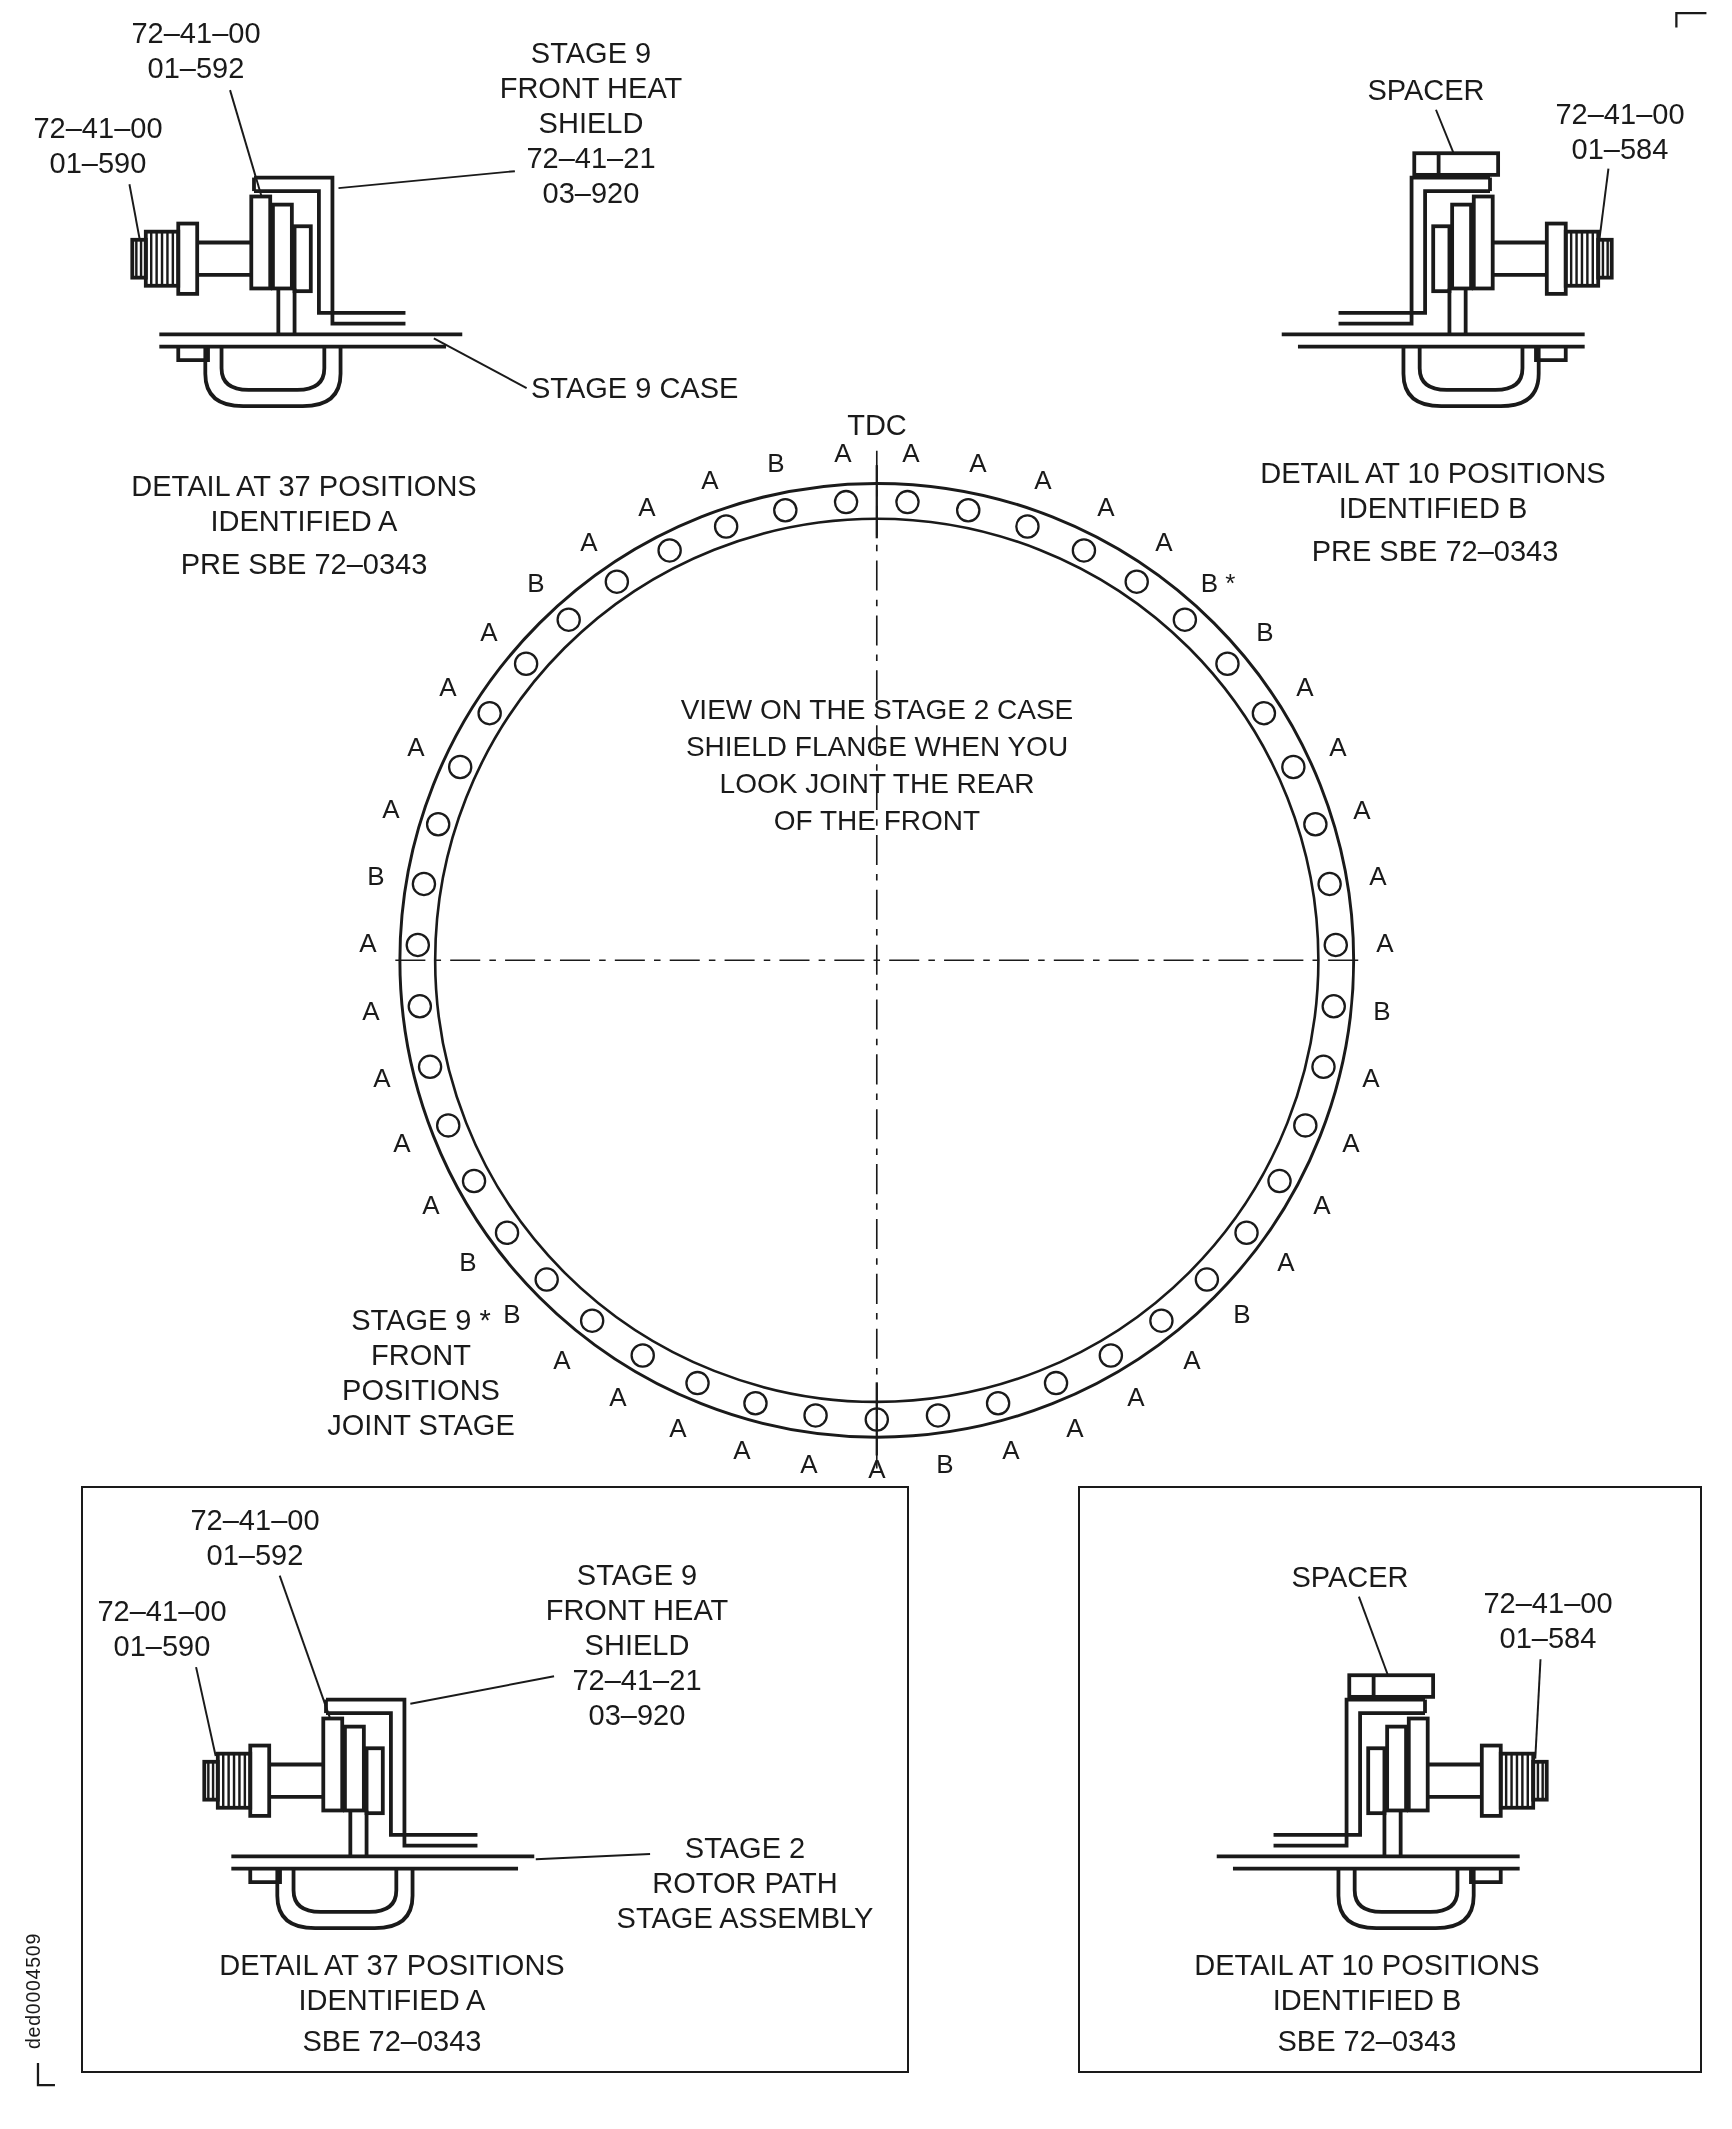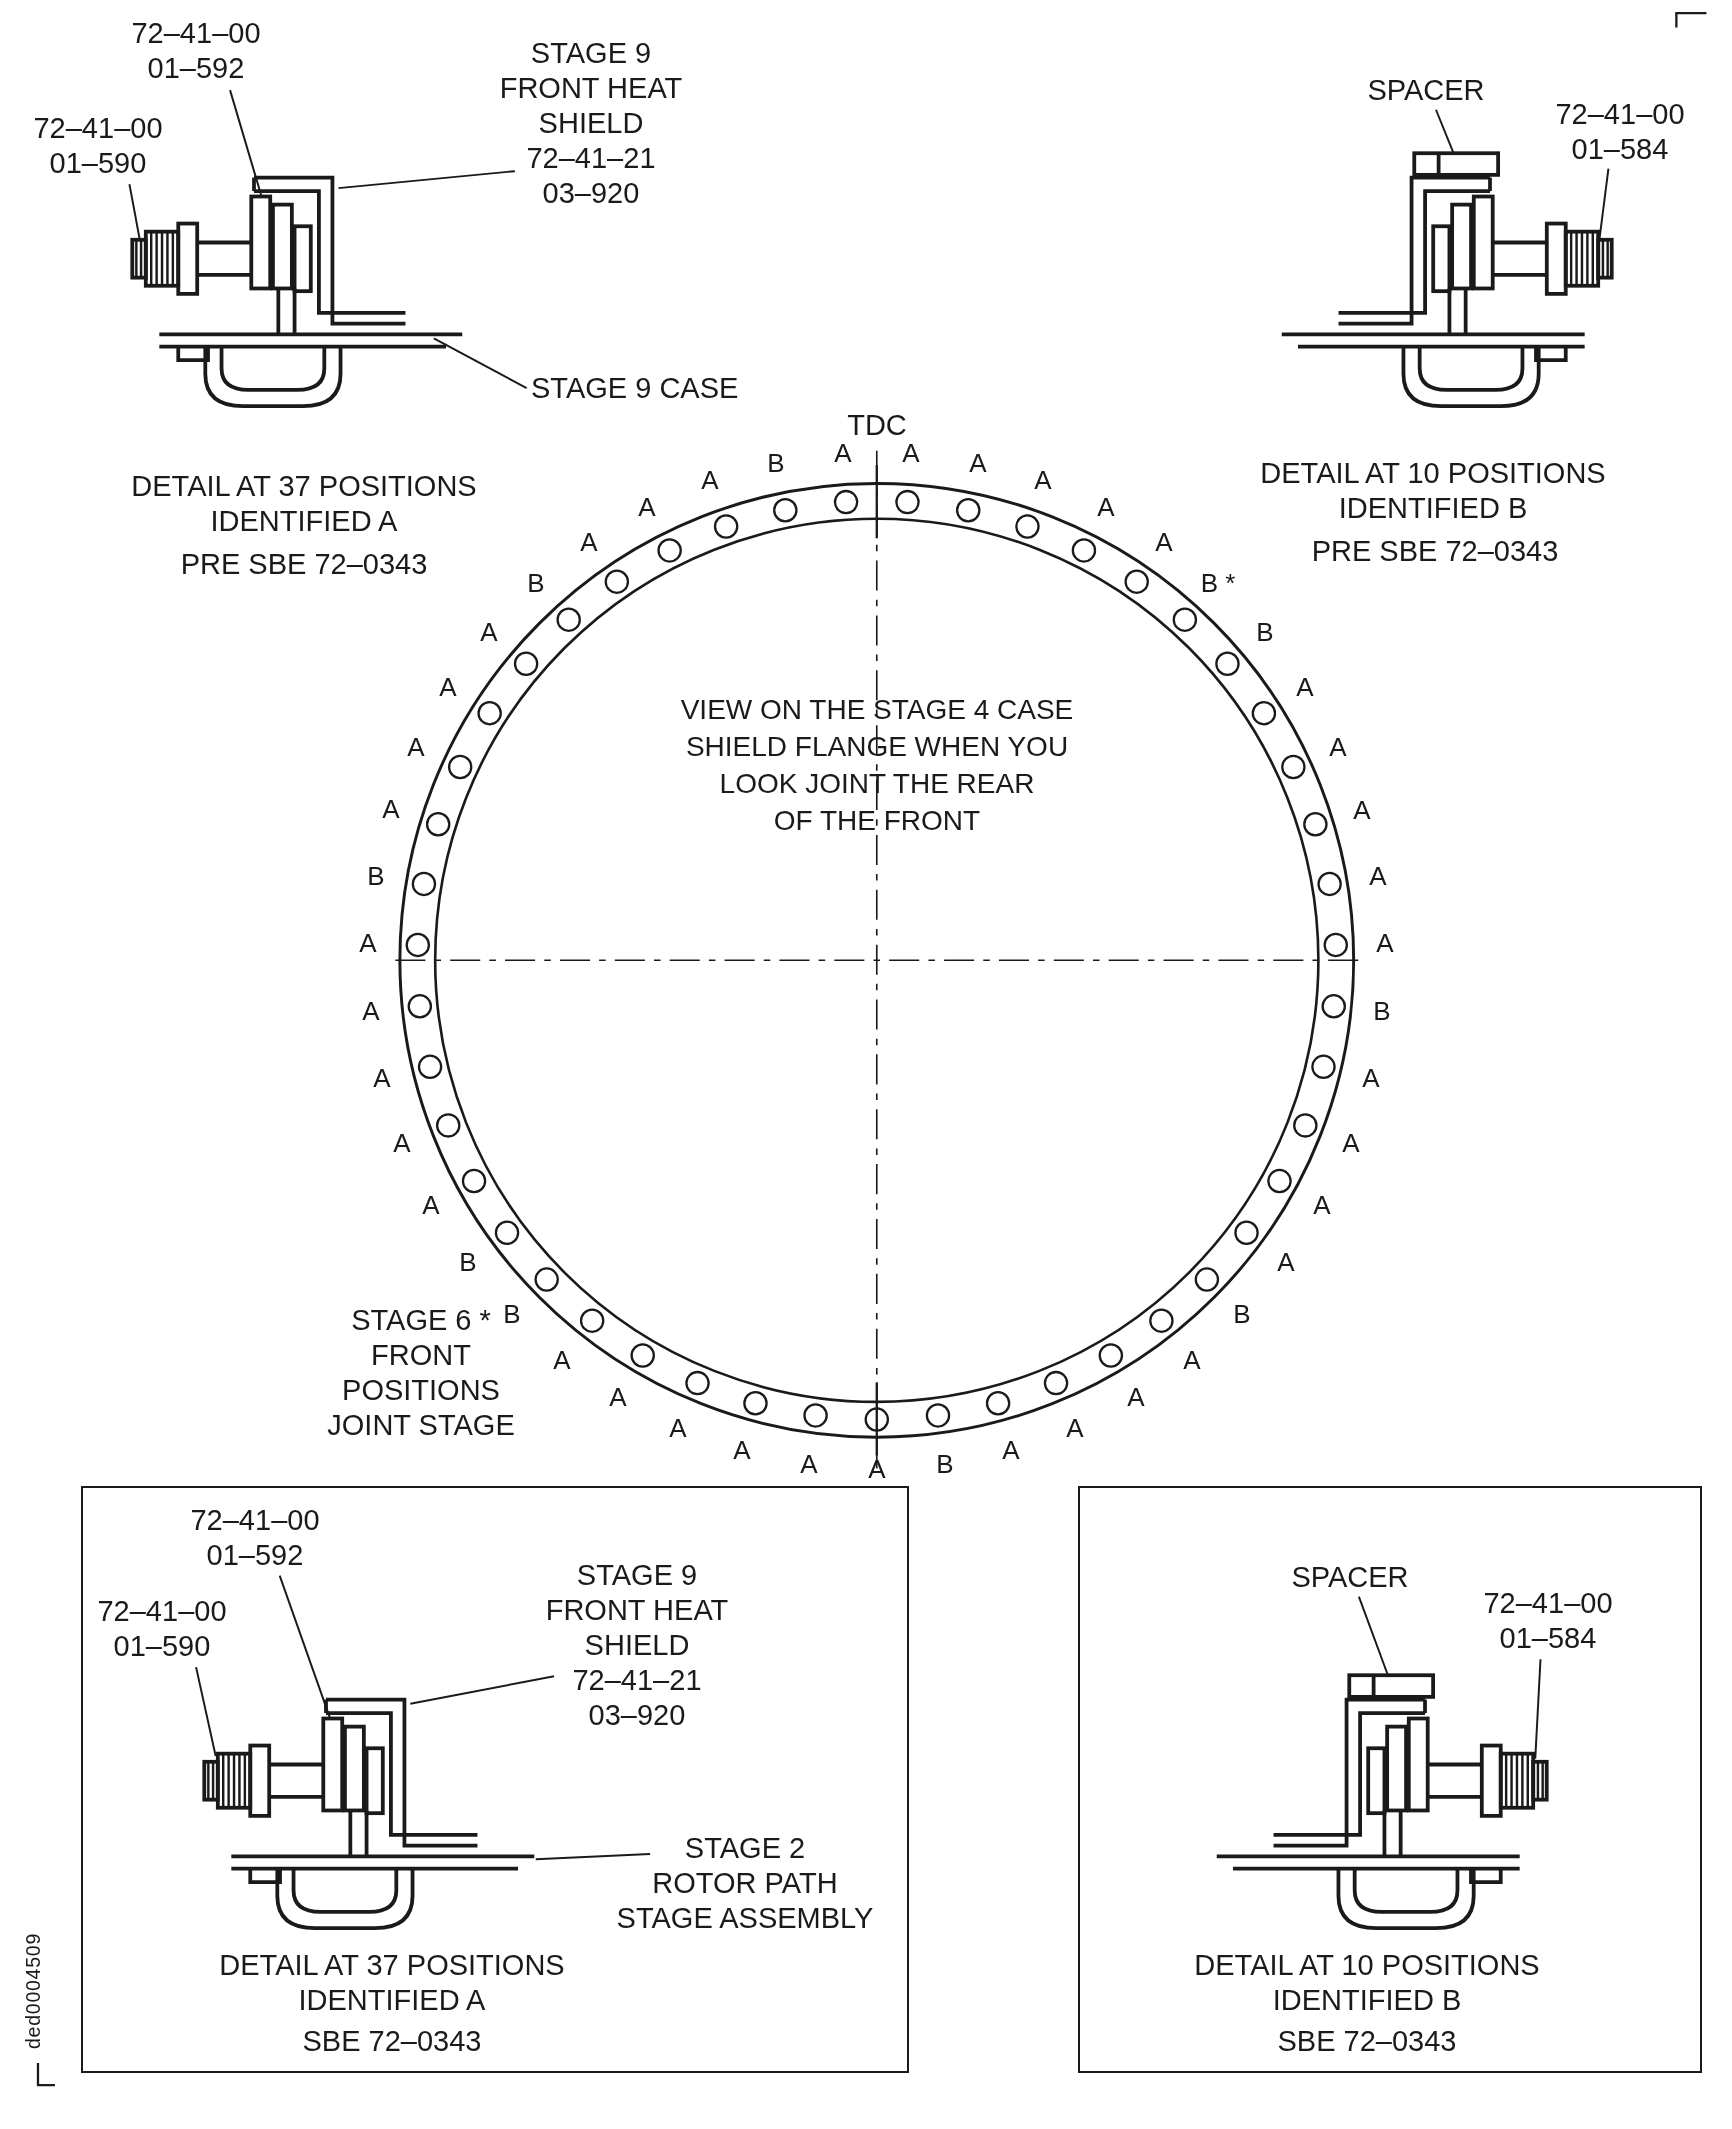--- a/index.html
+++ b/index.html
@@ -165,28 +165,28 @@
   </svg>
 
 <div class="frame-box" style="left:81px;top:1486px;width:828px;height:587px"></div>
 <div class="frame-box" style="left:1078px;top:1486px;width:624px;height:587px"></div>
 
 <div class="lbl" style="left:877px;top:408px">
   <div>TDC</div>
 </div>
 
 <div class="caption-block" style="left:877px;top:691px">
-  <div>VIEW ON THE STAGE 4 CASE</div>
+  <div>VIEW ON THE STAGE 2 CASE</div>
   <div>SHIELD FLANGE WHEN YOU</div>
   <div>LOOK JOINT THE REAR</div>
   <div>OF THE FRONT</div>
 </div>
 
 <div class="lbl" style="left:421px;top:1303px">
-  <div>STAGE 6 *</div>
+  <div>STAGE 9 *</div>
   <div>FRONT</div>
   <div>POSITIONS</div>
   <div>JOINT STAGE</div>
 </div>
 
 <div id="letters-layer">
     <div class="bolt-letter" style="left: 911px; top: 453px;">A</div>
     <div class="bolt-letter" style="left: 978px; top: 463px;">A</div>
     <div class="bolt-letter" style="left: 1043px; top: 480px;">A</div>
     <div class="bolt-letter" style="left: 1106px; top: 507px;">A</div>

